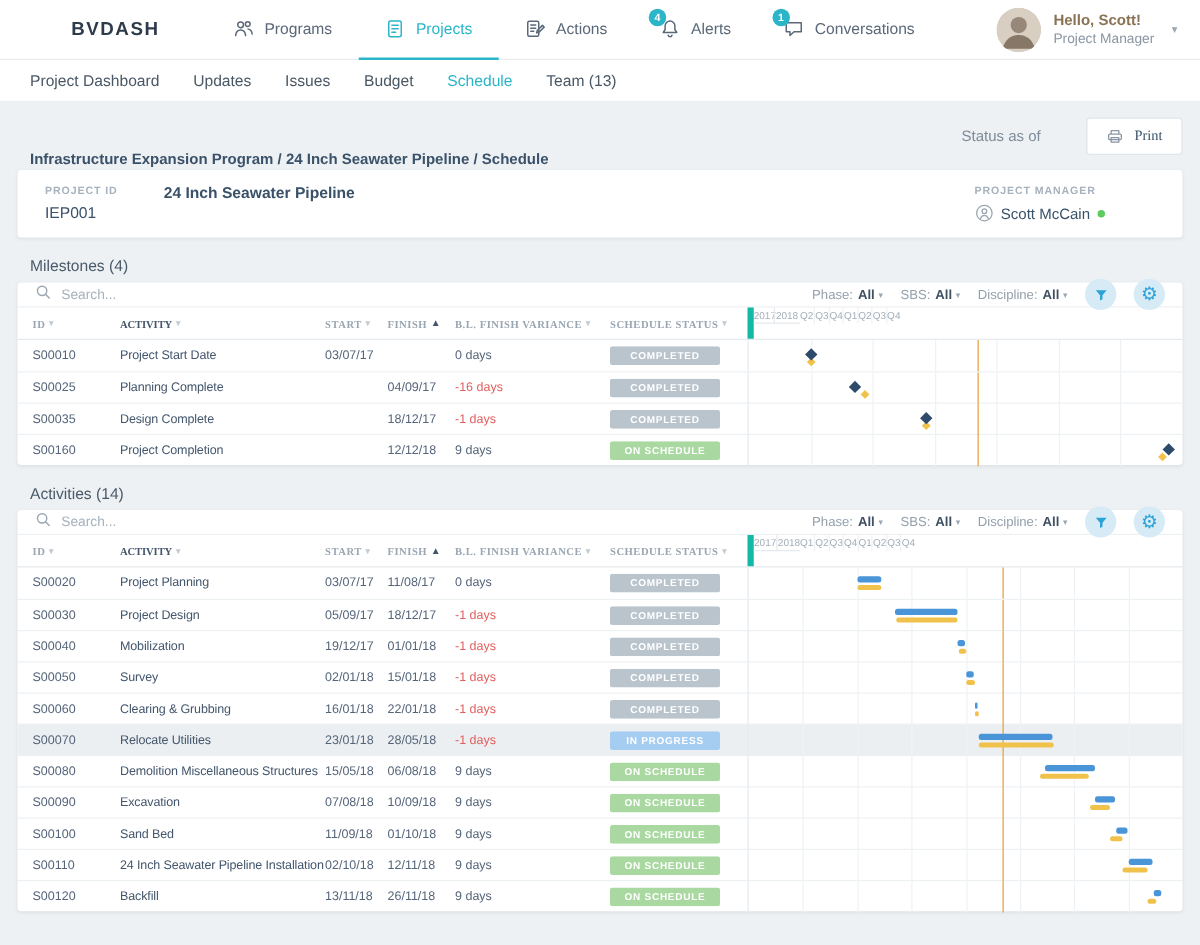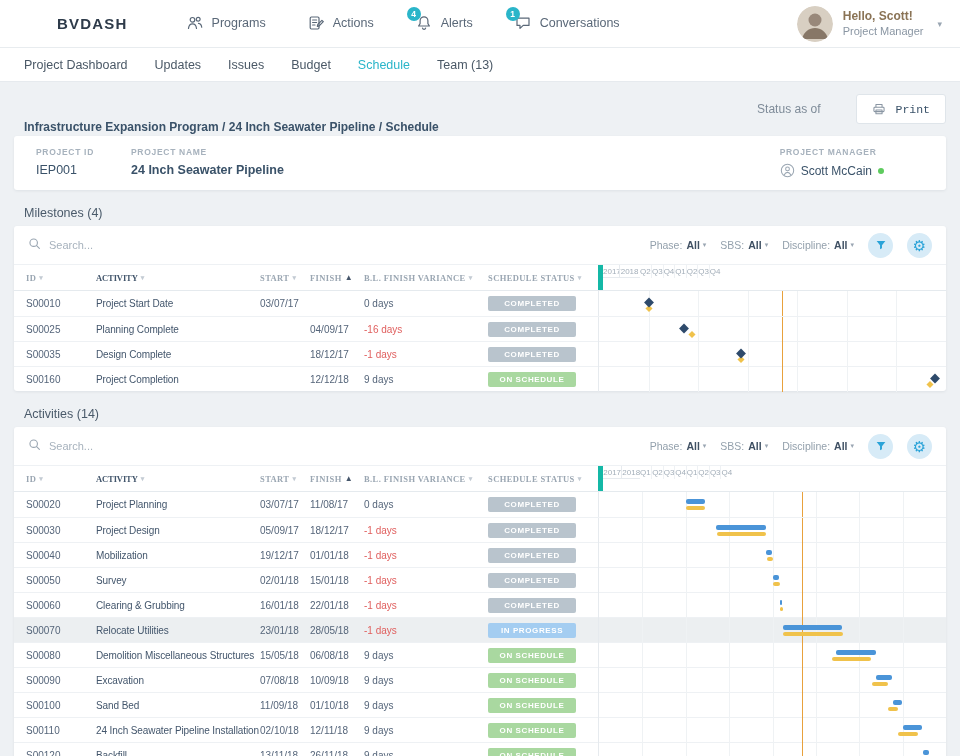--- a/index.html
+++ b/index.html
@@ -31,21 +31,21 @@
   .subnav-item.active { color:#2ab5c9; }
 
   
   .content { padding:0 14px; }
   .crumb-row { margin-top:12px; height:30px; display:flex; align-items:center; justify-content:space-between; padding-left:10px; }
   .breadcrumb { font-size:12px; font-weight:bold; color:#3a5269;margin-top:36px; }
   .crumb-right { display:flex; align-items:center; }
   .statusasof { font-size:12px; color:#7e8b98; margin-right:12px; }
   .datebox { display:flex; align-items:center; gap:9px; background:#fff; border:1px solid #dfe5ea; border-radius:3px; height:30px; padding:0 12px; width:142px; font-size:11.5px; color:#3a5269; cursor:pointer; }
   .datebox .cal { color:#2ab5c9; display:inline-flex; }
-  .printbtn { display:flex; align-items:center; gap:9px; background:#fff; border:1px solid #dfe5ea; border-radius:3px; height:30px; padding:0 15px; font-size:11.5px; color:#3a5269; margin-left:24px; cursor:pointer; font-family:Liberation Mono, monospace; }
+  .printbtn { display:flex; align-items:center; gap:9px; background:#fff; border:1px solid #dfe5ea; border-radius:3px; height:30px; padding:0 15px; font-size:11.5px; color:#3a5269; margin-left:24px; cursor:pointer; font-family:Liberation Serif, serif; }
   .printbtn .pic { color:#8a96a3; display:inline-flex; }
 
   .card { background:#fff; border-radius:3px; box-shadow:0 1px 3px rgba(40,50,60,.08); }
 
   
   .project-card { margin-top:12px; padding:11px 22px 12px; display:flex; align-items:flex-start; }
   .pc-label { font-size:8.5px; font-weight:bold; letter-spacing:.7px; color:#a7b2bd; margin-bottom:6px; }
   .pc-value { font-size:12.5px; color:#3a5269; }
   .pc-id { width:95px; }
   .pc-name { flex:1; }
@@ -53,21 +53,21 @@
   .pc-manager { margin-right:40px; }
   .pc-val-row { display:flex; align-items:center; gap:6px; font-size:12px; color:#3a5269; }
   .green-dot { width:6px; height:6px; border-radius:50%; background:#5ecb5e; display:inline-block; }
   .icon-gray { color:#9aa6b2; display:inline-flex; }
   .at-icon { color:#2ab5c9; font-weight:bold; font-size:12px; }
   .contact-row { display:flex; align-items:center; gap:20px; }
 
   .sec-title { margin:16px 0 6px 10px; font-size:12.5px; font-weight:normal; color:#4a5a6a; }
 
   
-  .card-toolbar { height:39px; display:flex; align-items:center; justify-content:space-between; padding:0 14px; border-bottom:1px solid #eef1f4; }
+  .card-toolbar { height:20px; display:flex; align-items:center; justify-content:space-between; padding:0 14px; border-bottom:1px solid #eef1f4; }
   .search-wrap { display:flex; align-items:center; gap:8px; color:#9aa6b2; }
   .search-input { border:none; outline:none; font-size:11px; color:#5a6b7b; width:150px; background:transparent; font-family:inherit; }
   .search-input::placeholder { color:#a7b2bd; }
   .filters { display:flex; align-items:center; gap:14px; }
   .f-item { display:flex; align-items:center; cursor:pointer; }
   .f-label { font-size:10.5px; color:#93a0ac; }
   .f-value { font-size:10.5px; font-weight:bold; color:#3f5063; margin-left:4px; }
   .f-caret { font-size:7px; color:#9aa6b2; margin-left:3px; }
   .circle-btn { width:25px; height:25px; border-radius:50%; background:#d7ebf7; color:#2aa3d8; display:flex; align-items:center; justify-content:center; cursor:pointer; font-size:14px; line-height:1; }
   .circle-btn.gear { font-size:15px; }
@@ -123,20 +123,29 @@
           <span class="nav-icon">
             <svg width="16" height="16" viewBox="0 0 16 16" fill="none" stroke="currentColor" stroke-width="1.2" stroke-linecap="round" stroke-linejoin="round">
               <circle cx="5.5" cy="4.8" r="2.3"></circle>
               <path d="M1.5 13.5c.3-2.9 1.9-4.6 4-4.6s3.7 1.7 4 4.6"></path>
               <circle cx="11.2" cy="4.2" r="1.9"></circle>
               <path d="M11.5 8.3c1.8.2 3 1.6 3.2 3.9"></path>
             </svg>
           </span>
           <span class="nav-label">Programs</span>
         </a>
+        <a class="nav-item active">
+          <span class="nav-icon">
+            <svg width="16" height="16" viewBox="0 0 16 16" fill="none" stroke="currentColor" stroke-width="1.2" stroke-linecap="round" stroke-linejoin="round">
+              <rect x="3" y="1.8" width="10" height="12.5" rx="1.5"></rect>
+              <path d="M5.5 5.2h5M5.5 8h5M5.5 10.8h3"></path>
+            </svg>
+          </span>
+          <span class="nav-label">Projects</span>
+        </a>
         <a class="nav-item">
           <span class="nav-icon">
             <svg width="16" height="16" viewBox="0 0 16 16" fill="none" stroke="currentColor" stroke-width="1.2" stroke-linecap="round" stroke-linejoin="round">
               <rect x="2.2" y="2" width="8.8" height="12" rx="1.2"></rect>
               <path d="M4.6 5h4M4.6 7.5h4M4.6 10h2.4"></path>
               <path d="M13.9 5.3l-4.1 4.1-.5 1.9 1.9-.5 4.1-4.1z"></path>
             </svg>
           </span>
           <span class="nav-label">Actions</span>
         </a>
@@ -203,21 +212,20 @@
         </button>
       </div>
     </div>
 
     <section class="card project-card">
       <div class="pc-id">
         <div class="pc-label">PROJECT ID</div>
         <div class="pc-value">IEP001</div>
       </div>
       <div class="pc-name">
-        <div class="pc-label">PROJECT NAME</div>
         <div class="pc-value">24 Inch Seawater Pipeline</div>
       </div>
       <div class="pc-manager">
         <div class="pc-label">PROJECT MANAGER</div>
         <div class="pc-val-row">
           <span class="icon-gray">
             <svg width="15" height="15" viewBox="0 0 16 16" fill="none" stroke="currentColor" stroke-width="1.1" stroke-linecap="round">
                 <circle cx="8" cy="8" r="6.6"></circle>
                 <circle cx="8" cy="6.3" r="2"></circle>
                 <path d="M4.6 12.6c.8-1.7 2-2.6 3.4-2.6s2.6.9 3.4 2.6"></path>

